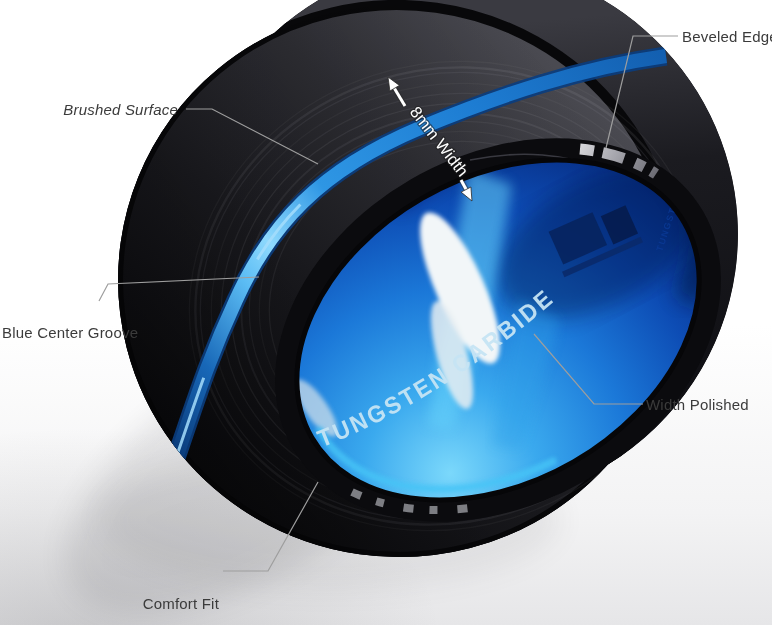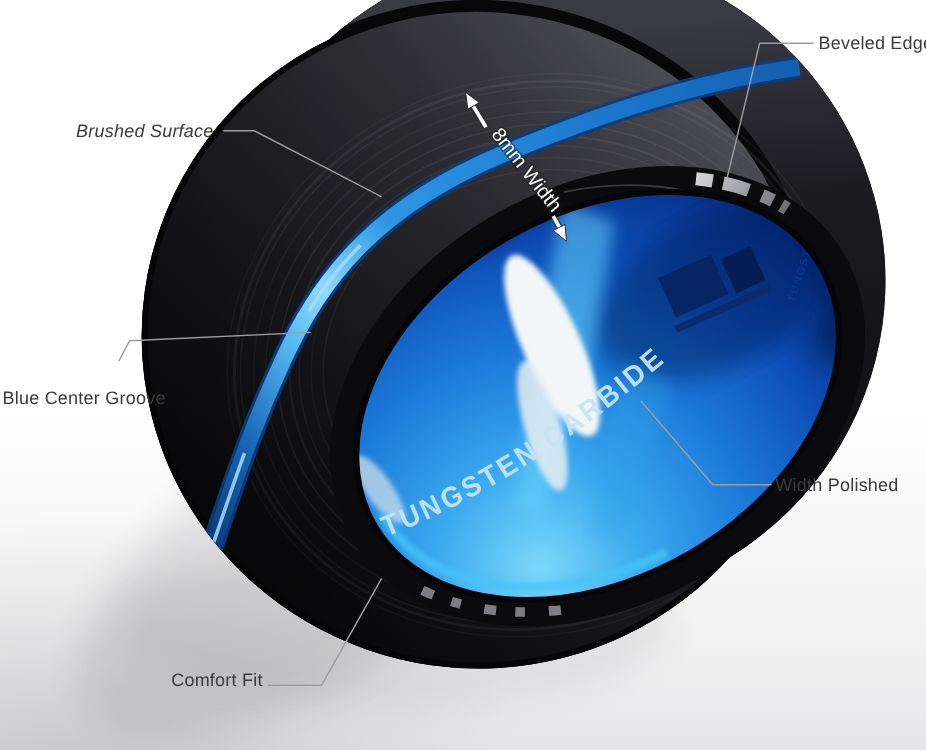--- a/index.html
+++ b/index.html
@@ -180,15 +180,15 @@
     <polygon points="388,77 399.4,85.4 389.9,91" fill="#ffffff" stroke="#2a2a2a" stroke-width="0.8"></polygon>
     <polygon points="472,201 461.1,192.1 470.9,187" fill="#ffffff" stroke="#2a2a2a" stroke-width="0.8"></polygon>
     <text transform="translate(409,112) rotate(52)" font-family="Liberation Sans, sans-serif" font-size="16.5" fill="#ffffff" style="paint-order:stroke" stroke="rgba(30,30,30,0.55)" stroke-width="2.5">8mm Width</text>
   </g>
 </svg>
 
 <div class="callout" style="right:594px;top:101px;font-style:italic;">Brushed Surface</div>
 <div class="callout" style="left:682px;top:28px;">Beveled Edge</div>
 <div class="callout" style="left:2px;top:304px;margin-top:20px;">Blue Center Groove</div>
 <div class="callout" style="left:646px;top:396px;">Width Polished</div>
-<div class="callout" style="right:553px;top:559px;">Comfort Fit</div>
+<div class="callout" style="right:553px;top:595px;">Comfort Fit</div>
 
 </div>
 
 </body></html>

